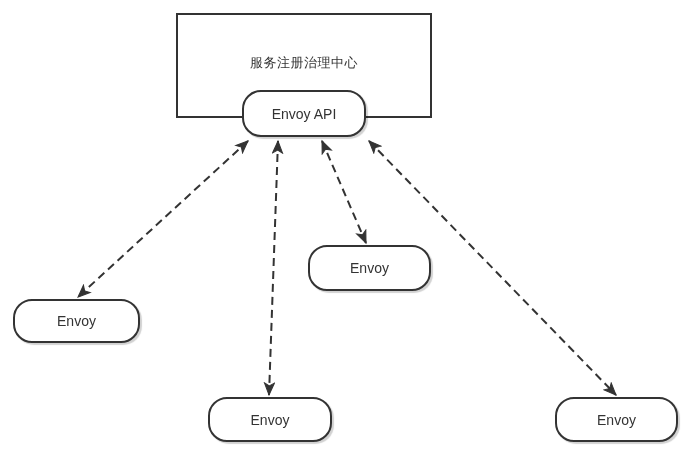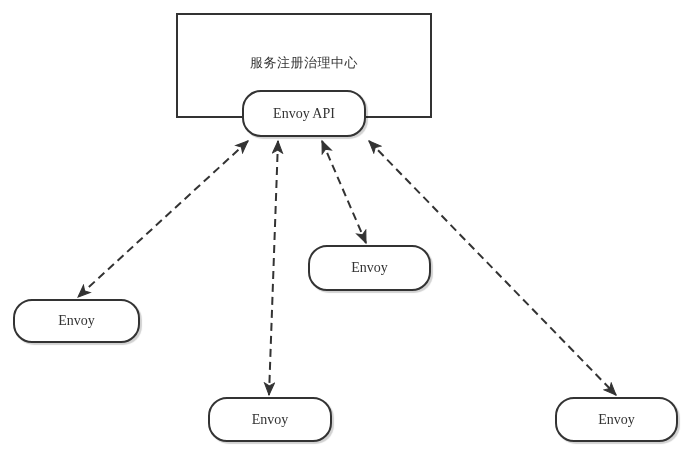--- a/index.html
+++ b/index.html
@@ -5,21 +5,21 @@
   html, body {
     margin: 0;
     padding: 0;
     background: #ffffff;
   }
   .canvas {
     position: relative;
     width: 695px;
     height: 458px;
     background: #ffffff;
-    font-family: Liberation Serif, serif;
+    font-family: Liberation Sans, sans-serif;
     color: #333333;
     overflow: hidden;
   }
   .edges {
     position: absolute;
     left: 0;
     top: 0;
     width: 695px;
     height: 458px;
     pointer-events: none;

